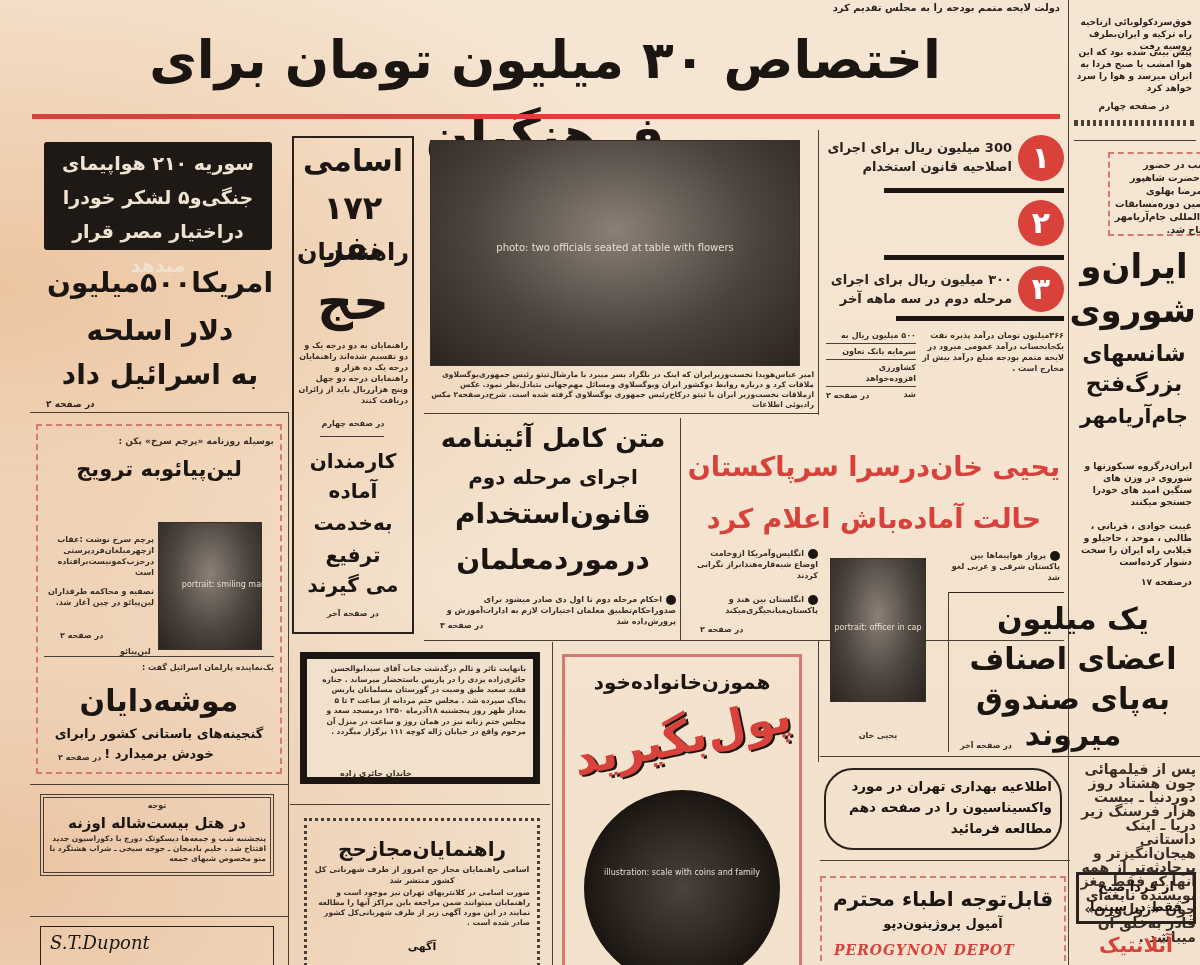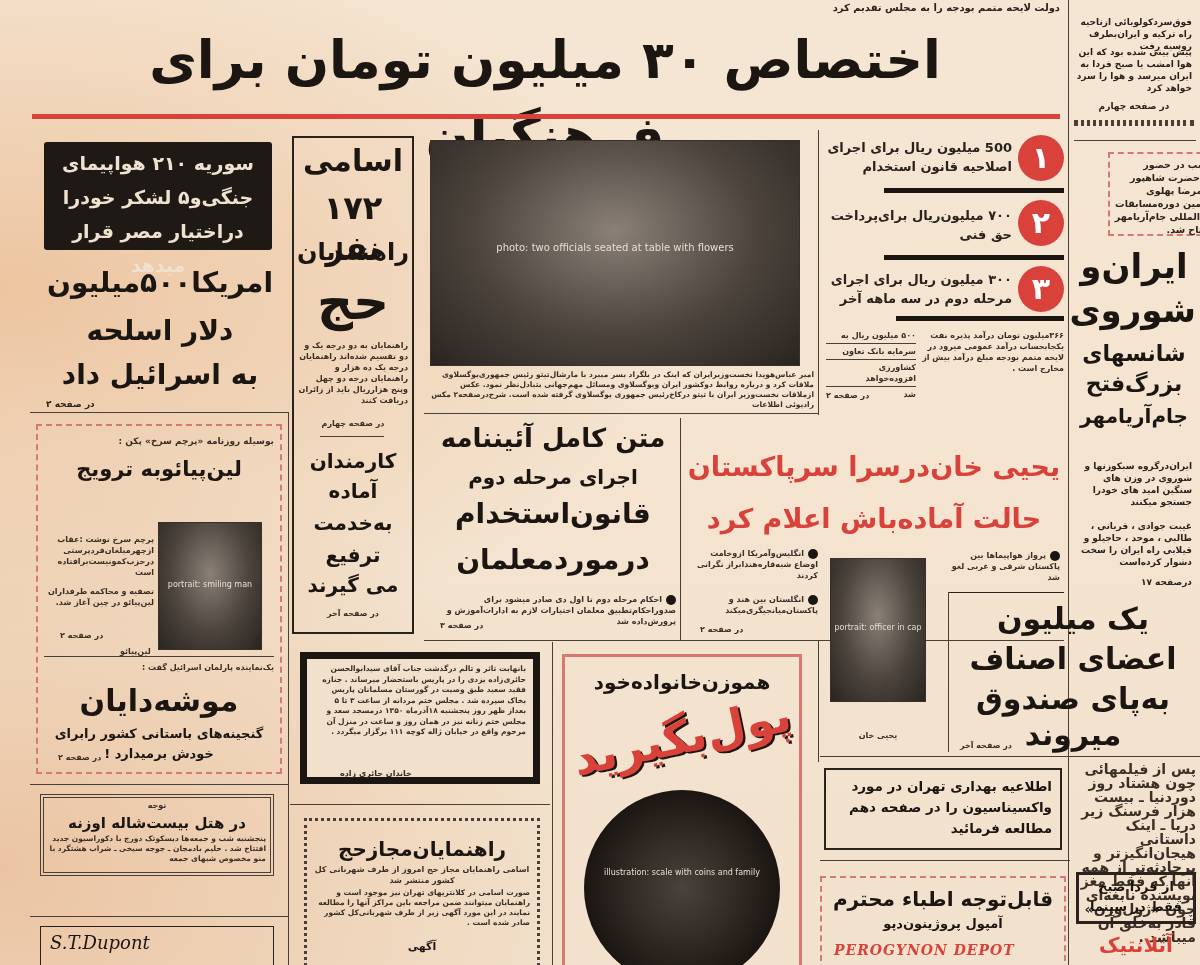--- a/index.html
+++ b/index.html
@@ -69,25 +69,24 @@
   <div class="abs rtl bold center" style="left:1072px; top:340px; width:124px; font-size:22px; line-height:28px;">شانسهای</div>
   <div class="abs rtl bold center" style="left:1072px; top:370px; width:124px; font-size:22px; line-height:28px;">بزرگ‌فتح</div>
   <div class="abs rtl bold center" style="left:1072px; top:402px; width:124px; font-size:20px; line-height:28px;">جام‌آریامهر</div>
   <div class="abs rtl small" style="left:1076px; top:460px; width:116px;">ایران‌در‌گروه سبکوزنها و شوروی در وزن های سنگین امید های خود‌را جستجو میکنند</div>
   <div class="abs rtl small" style="left:1076px; top:520px; width:116px;">غیبت جوادی ، قربانی ، طالبی ، موحد ، حاجیلو و قیلابی راه ایران را سخت دشوار کرده‌است</div>
   <div class="abs rtl small" style="left:1076px; top:576px; width:116px;">در‌صفحه ۱۷</div>
 
   <div class="vline" style="left:818px; top:130px; height:285px;"></div>
 
   <div class="num-circle" style="left:1018px; top:135px;">۱</div>
-  <div class="abs rtl small" style="left:826px; top:138px; width:186px; font-size:13px; line-height:19px;">500 میلیون ریال برای اجرای اصلاحیه قانون استخدام</div>
+  <div class="abs rtl small" style="left:826px; top:138px; width:186px; font-size:13px; line-height:19px;">300 میلیون ریال برای اجرای اصلاحیه قانون استخدام</div>
   <div class="black-rule" style="left:884px; top:188px; width:180px;"></div>
 
   <div class="num-circle" style="left:1018px; top:200px;">۲</div>
-  <div class="abs rtl small" style="left:826px; top:206px; width:186px; font-size:13px; line-height:19px;">۷۰۰ میلیون‌ریال برای‌پرداخت حق فنی</div>
   <div class="black-rule" style="left:884px; top:255px; width:180px;"></div>
 
   <div class="num-circle" style="left:1018px; top:266px;">۳</div>
   <div class="abs rtl small" style="left:826px; top:270px; width:186px; font-size:13px; line-height:19px;">۳۰۰ میلیون ریال برای اجرای مرحله دوم در سه ماهه آخر</div>
   <div class="black-rule" style="left:896px; top:316px; width:168px;"></div>
 
   <div class="abs" style="left:826px; top:328px; width:90px;">
     <div class="rtl tiny" style="border-bottom:1px solid #4a3f36; padding:2px 0;">۵۰۰ میلیون ریال به</div>
     <div class="rtl tiny" style="border-bottom:1px solid #4a3f36; padding:2px 0;">سرمایه بانک تعاون</div>
     <div class="rtl tiny" style="border-bottom:1px solid #4a3f36; padding:2px 0;">کشاورزی افزوده‌خواهد</div>
@@ -167,21 +166,21 @@
   <div class="abs rtl bold center" style="left:950px; top:716px; width:246px; font-size:30px; line-height:38px;">میروند</div>
   <div class="abs tiny" style="left:960px; top:740px; width:70px;">در صفحه آخر</div>
   <div class="hline" style="left:820px; top:756px; width:380px;"></div>
 
   <div class="abs dashed-red" style="left:36px; top:424px; width:246px; height:350px;"></div>
   <div class="abs rtl tiny" style="left:44px; top:436px; width:230px; font-size:9px;">بوسیله روزنامه «پرچم سرخ» پکن :</div>
   <div class="abs rtl bold center" style="left:40px; top:454px; width:238px; font-size:21px; line-height:30px;">لین‌پیائوبه ترویج</div>
   <div class="abs rtl tiny" style="left:44px; top:534px; width:110px;">پرچم سرخ نوشت :عقاب ازچهرمبلغان‌فردپرستی درحزب‌کمونیست‌برافتاده است</div>
   <div class="abs rtl tiny" style="left:44px; top:586px; width:110px;">تصفیه و محاکمه طرفداران لین‌پیائو در چین آغاز شد.</div>
   <div class="abs tiny" style="left:60px; top:630px; width:70px;">در صفحه ۲</div>
-  <div class="photo" style="left:158px; top:522px; width:104px; height:128px;">
+  <div class="photo" style="left:158px; top:522px; width:104px; height:128px;padding-left:14px;">
     <div class="photo-label" style="font-size:8px;">portrait: smiling man</div>
   </div>
   <div class="abs tiny" style="left:120px; top:646px; width:40px;">لین‌پیائو</div>
   <div class="hline" style="left:44px; top:656px; width:230px;"></div>
 
   <div class="abs rtl tiny" style="left:44px; top:662px; width:230px;">یک‌نماینده پارلمان اسرائیل گفت :</div>
   <div class="abs rtl bold center" style="left:40px; top:680px; width:238px; font-size:30px; line-height:42px;">موشه‌دایان</div>
   <div class="abs rtl bold center" style="left:40px; top:724px; width:238px; font-size:13px; line-height:20px;">گنجینه‌های باستانی کشور رابرای خودش برمیدارد !</div>
   <div class="abs tiny" style="left:58px; top:752px; width:60px;">در صفحه ۲</div>
 
@@ -194,21 +193,21 @@
   <div class="hline" style="left:290px; top:804px; width:260px;"></div>
 
   <div class="abs" style="left:562px; top:654px; width:240px; height:320px; border:3px solid #d57a72;"></div>
   <div class="abs rtl bold center" style="left:566px; top:668px; width:232px; font-size:20px; line-height:28px;">هموزن‌خانواده‌خود</div>
   <div class="abs rtl bold center red" style="left:566px; top:706px; width:232px; font-size:46px; line-height:62px; transform:rotate(-12deg); text-shadow:2px 2px 0 #1c1612;">پول‌بگیرید</div>
   <div class="abs" style="left:584px; top:790px; width:196px; height:196px; border-radius:50%; background:radial-gradient(circle at 50% 50%, #4a423c 0%, #1c1612 70%);">
     <div class="photo-label" style="font-size:8px; top:40%;">illustration: scale with coins and family</div>
   </div>
   <div class="vline" style="left:552px; top:642px; height:323px;"></div>
 
-  <div class="abs rtl bold box" style="left:824px; top:768px; width:238px; height:82px; padding:6px 8px; font-size:13.5px; line-height:21px;">اطلاعیه بهداری تهران در مورد واکسیناسیون را در صفحه دهم مطالعه فرمائید</div>
+  <div class="abs rtl bold box" style="left:824px; top:768px; width:238px; height:82px; padding:6px 8px; font-size:13.5px; line-height:21px;border-radius:29px;">اطلاعیه بهداری تهران در مورد واکسیناسیون را در صفحه دهم مطالعه فرمائید</div>
   <div class="hline" style="left:820px; top:860px; width:250px;"></div>
 
   <div class="abs rtl tiny" style="left:1076px; top:762px; width:120px; font-size:14px; line-height:14px;">پس از فیلمهائی چون هشتاد روز دوردنیا ـ بیست هزار فرسنگ زیر دریا ـ اینک داستانی هیجان‌انگیزتر و پرحادثه‌تر از همه آنها که فقط مغز نویسنده نابغه‌ای چون «ژول‌ورن» قادر به‌خلق آن میباشد .</div>
   <div class="abs box" style="left:1076px; top:872px; width:120px; height:52px; border-width:3px; padding:2px;">
     <div class="rtl bold center" style="font-size:13px; line-height:20px;">از فردا صبح</div>
     <div class="rtl bold center" style="font-size:13px; line-height:20px;">فقط در سینما</div>
   </div>
   <div class="abs rtl bold center red" style="left:1076px; top:930px; width:120px; font-size:20px; line-height:30px;">آتلانتیک</div>
 
   <div class="abs dashed-red" style="left:820px; top:876px; width:246px; height:95px;"></div>

